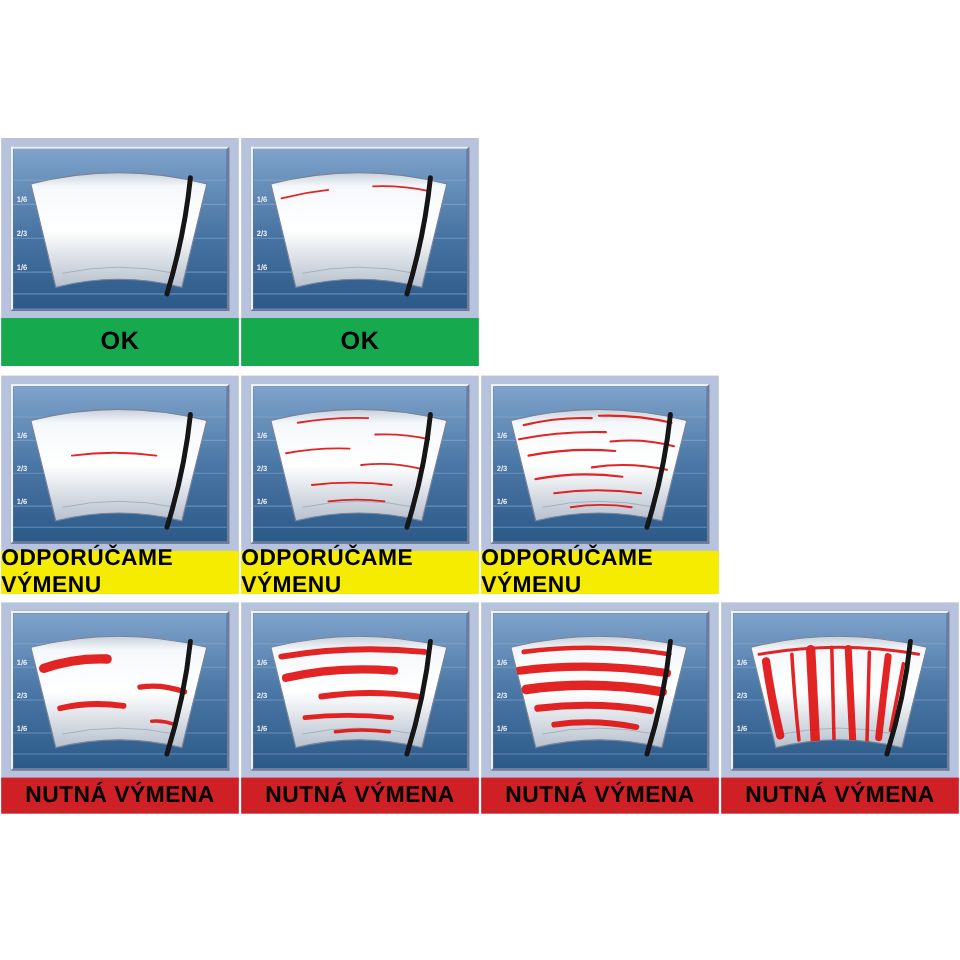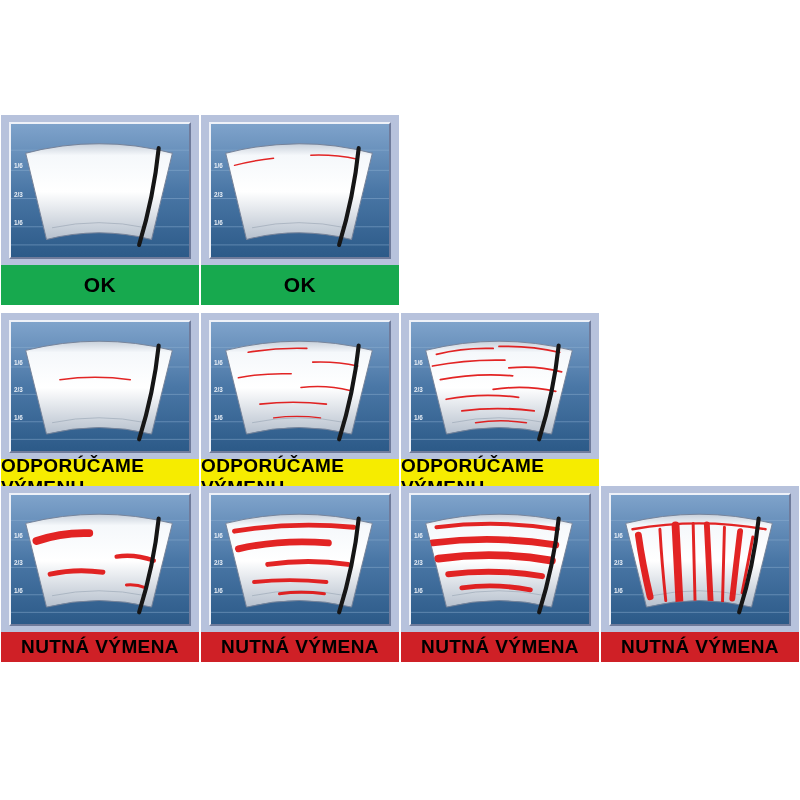--- a/index.html
+++ b/index.html
@@ -6,21 +6,21 @@
   html, body {
     width:800px; height:800px;
     background:#ffffff;
     font-family:"Liberation Sans", sans-serif;
   }
   .stage { position:relative; width:800px; height:800px; overflow:hidden; background:#ffffff; }
 
   .row { position:absolute; display:flex; gap:2px; }
   #row-0 { top:115px; left:1px; }
   #row-1 { top:313px; left:1px; }
-  #row-2 { top:486px; left:1px; }
+  #row-2 { top:502px; left:1px; }
 
   .cell { width:198px; background:#b7c2dc; display:flex; flex-direction:column; }
   #row-0 .cell { height:190px;text-align:right; }
   #row-1 .cell { height:178px; }
   #row-2 .cell { height:176px; }
 
   .panel-area { flex:1; padding:7px 8px 6px 8px; }
   .panel {
     width:100%; height:100%;
     border:2px solid;

